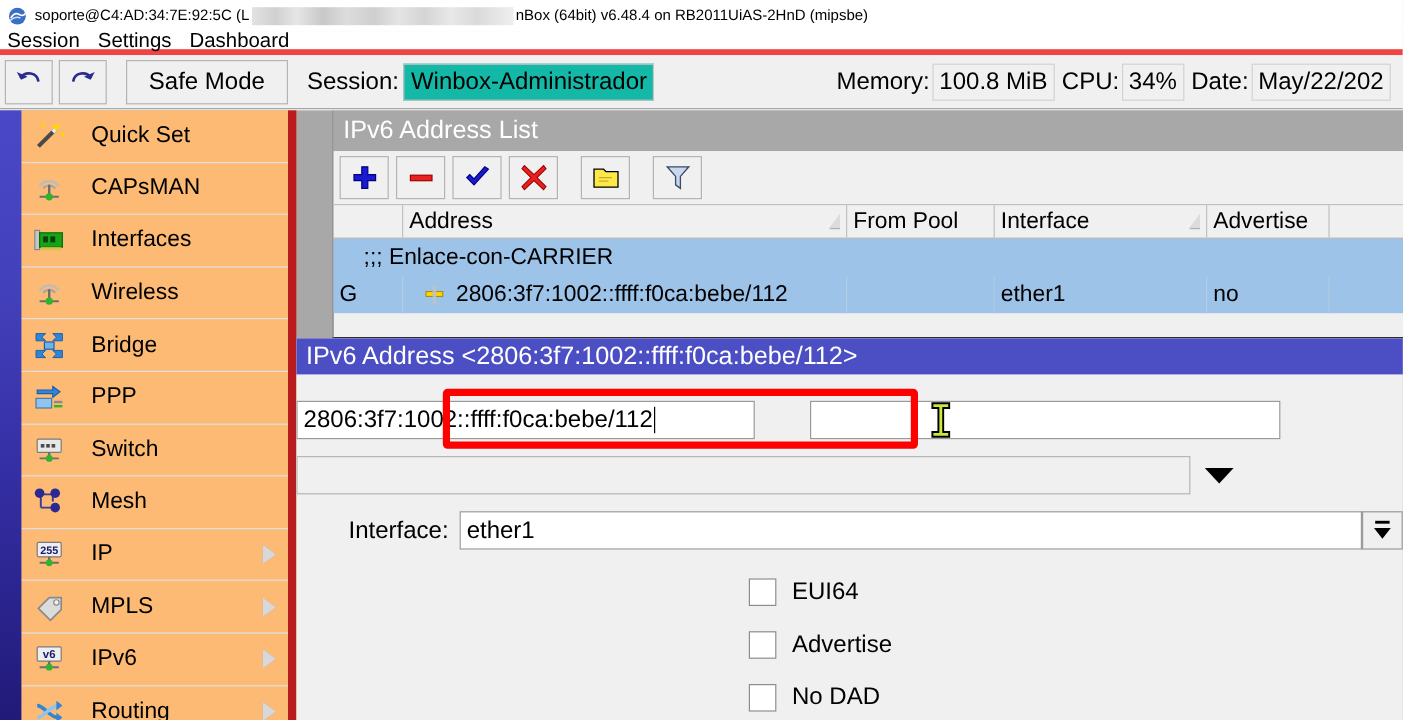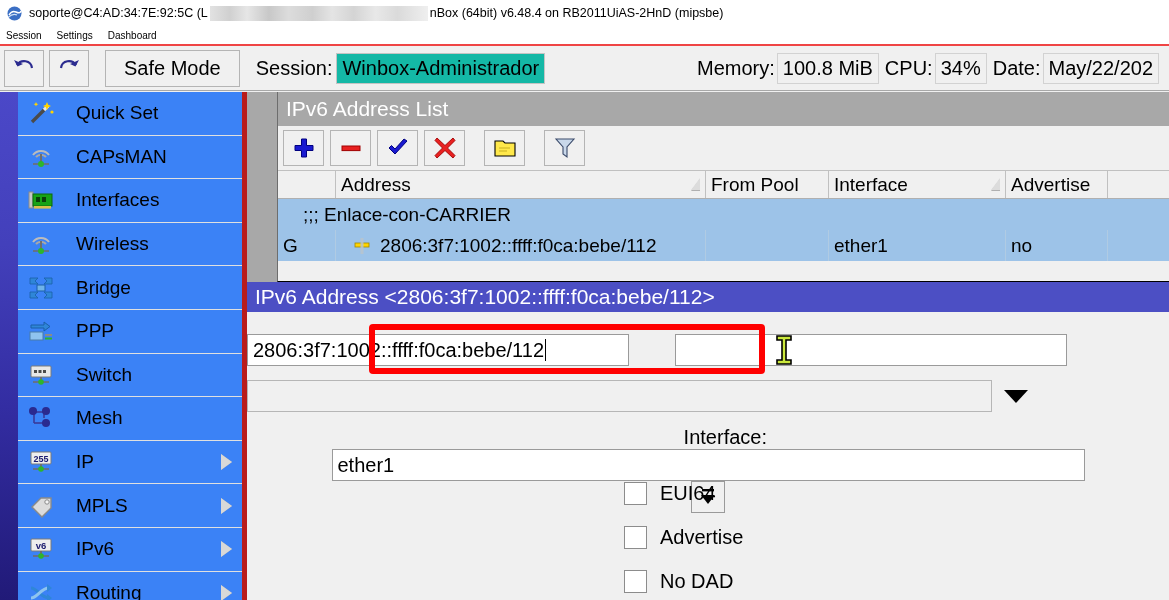--- a/index.html
+++ b/index.html
@@ -42,22 +42,22 @@
     filter: blur(0.6px);
   }
 
   
   .menubar {
     height: 20px;
     background: #ffffff;
     display: flex;
     align-items: center;
     padding-left: 6px;
-    font-size: 10px;
-    border-bottom: 2px solid #ef4444;
+    font-size: 17px;
+    border-bottom: 5px solid #ef4444;
   }
   .menubar .mi { padding: 0 9px 0 0; margin-right: 6px; color: #000; cursor: default; }
 
   
   .toolbar {
     height: 45px;
     background: #f0f0f0;
     display: flex;
     align-items: center;
     border-bottom: 1px solid #a8a8a8;
@@ -117,22 +117,22 @@
     width: 18px; height: 508px;
     background: linear-gradient(180deg, #4b48c8 0%, #4340bb 30%, #332da2 62%, #211a78 100%);
     overflow: hidden;
   }
 
   
   .sidebar {
     position: absolute;
     left: 18px; top: 0;
     width: 229px; height: 508px;
-    background: #3b82f6;
-    border-right: 5px solid #b91c1c;
+    background: #fdba74;
+    border-right: 7px solid #b91c1c;
     overflow: hidden;
   }
   .side-item {
     height: 43.6px;
     display: flex;
     align-items: center;
     border-bottom: 1px solid #e0e0e0;
     padding-left: 8px;
     position: relative;
   }
@@ -679,21 +679,21 @@
         <svg width="22" height="32" viewBox="0 0 22 32">
           <path d="M4 2 h14 v4 h-5 v20 h5 v4 h-14 v-4 h5 v-20 h-5 z" fill="#cbe83c" stroke="#000000" stroke-width="1.6"></path>
         </svg>
       </span>
 
       <div class="field-row" style="top:68px;">
         <span class="f-input disabled" style="width:745px;"></span>
         <span class="drop-tri"></span>
       </div>
 
-      <div class="field-row" style="top:114px;flex-direction:column;">
+      <div class="field-row" style="top:114px;">
         <span class="f-label">Interface:</span>
         <span class="f-input" style="width:753px;">ether1</span>
         <span class="drop-btn">
           <svg width="20" height="22" viewBox="0 0 20 22">
             <rect x="4" y="3" width="12" height="2.4" fill="#000"></rect>
             <path d="M3 9 h14 l-7 9 z" fill="#000"></path>
           </svg>
         </span>
       </div>
 

